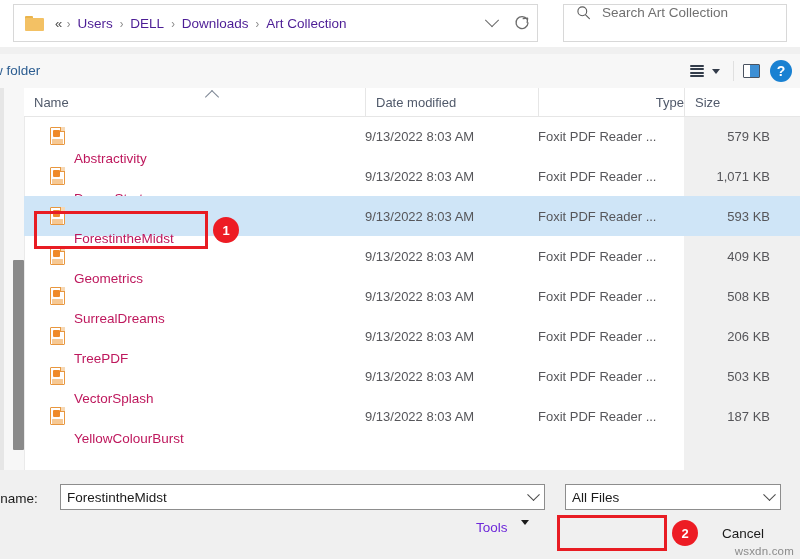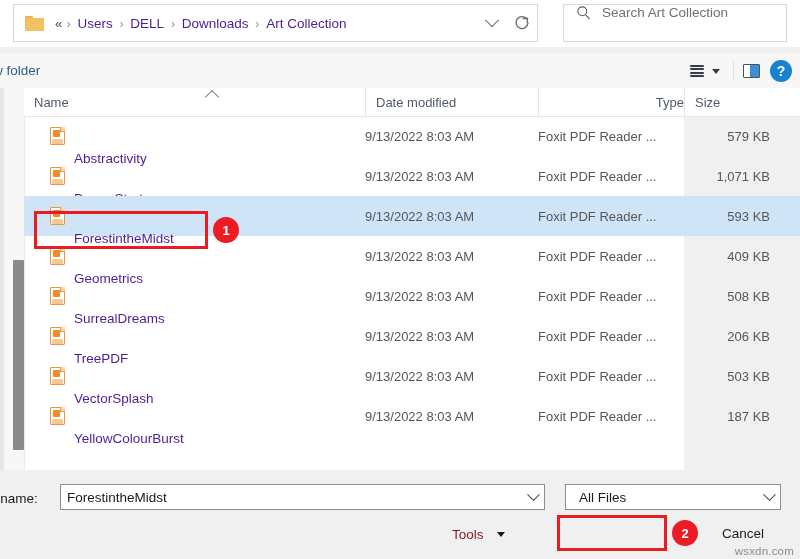--- a/index.html
+++ b/index.html
@@ -281,21 +281,21 @@
     text-align: center;
   }
   .pdf-ico .label {
     position: absolute; left: 1.5px; bottom: 1.5px;
     width: 11px; height: 5px;
     background: #f6c893;
     border-radius: 0.5px;
   }
   .name-text {
     font-size: 13.5px;
-    color: #4c1d95;
+    color: #be185d;
     white-space: nowrap;
     margin-top: 44px;
   }
   .cell-date {
     position: absolute;
     left: 341px; top: 0; height: 40px;
     display: flex; align-items: center;
     font-size: 13px;
     color: #56565a;
     white-space: nowrap;
@@ -363,33 +363,33 @@
     position: absolute;
     left: 565px; top: 484px;
     width: 216px; height: 26px;
     background: #ffffff;
     border: 1px solid #8d8d8d;
     box-sizing: border-box;
     display: flex; align-items: center;
   }
   .filter-field .val {
     flex: 1 1 auto;
-    padding-left: 13px;
+    padding-left: 6px;
     font-size: 13.5px;
     color: #1b1b1b;
     white-space: nowrap;
   }
 
   .tools-btn {
     position: absolute;
-    left: 452px; top: 520px;
+    left: 476px; top: 520px;
     height: 28px;
-    display: flex; align-items: center;
-    font-size: 13.5px;
-    color: #7f1d1d;
+    display: flex; align-items: flex-start;
+    font-size: 13.5px;
+    color: #6d28d9;
   }
   .tools-btn .tri {
     width: 0; height: 0;
     border-left: 4.5px solid transparent;
     border-right: 4.5px solid transparent;
     border-top: 5px solid #1b1b1b;
     margin-left: 13px;
   }
   .insert-btn {
     position: absolute;

